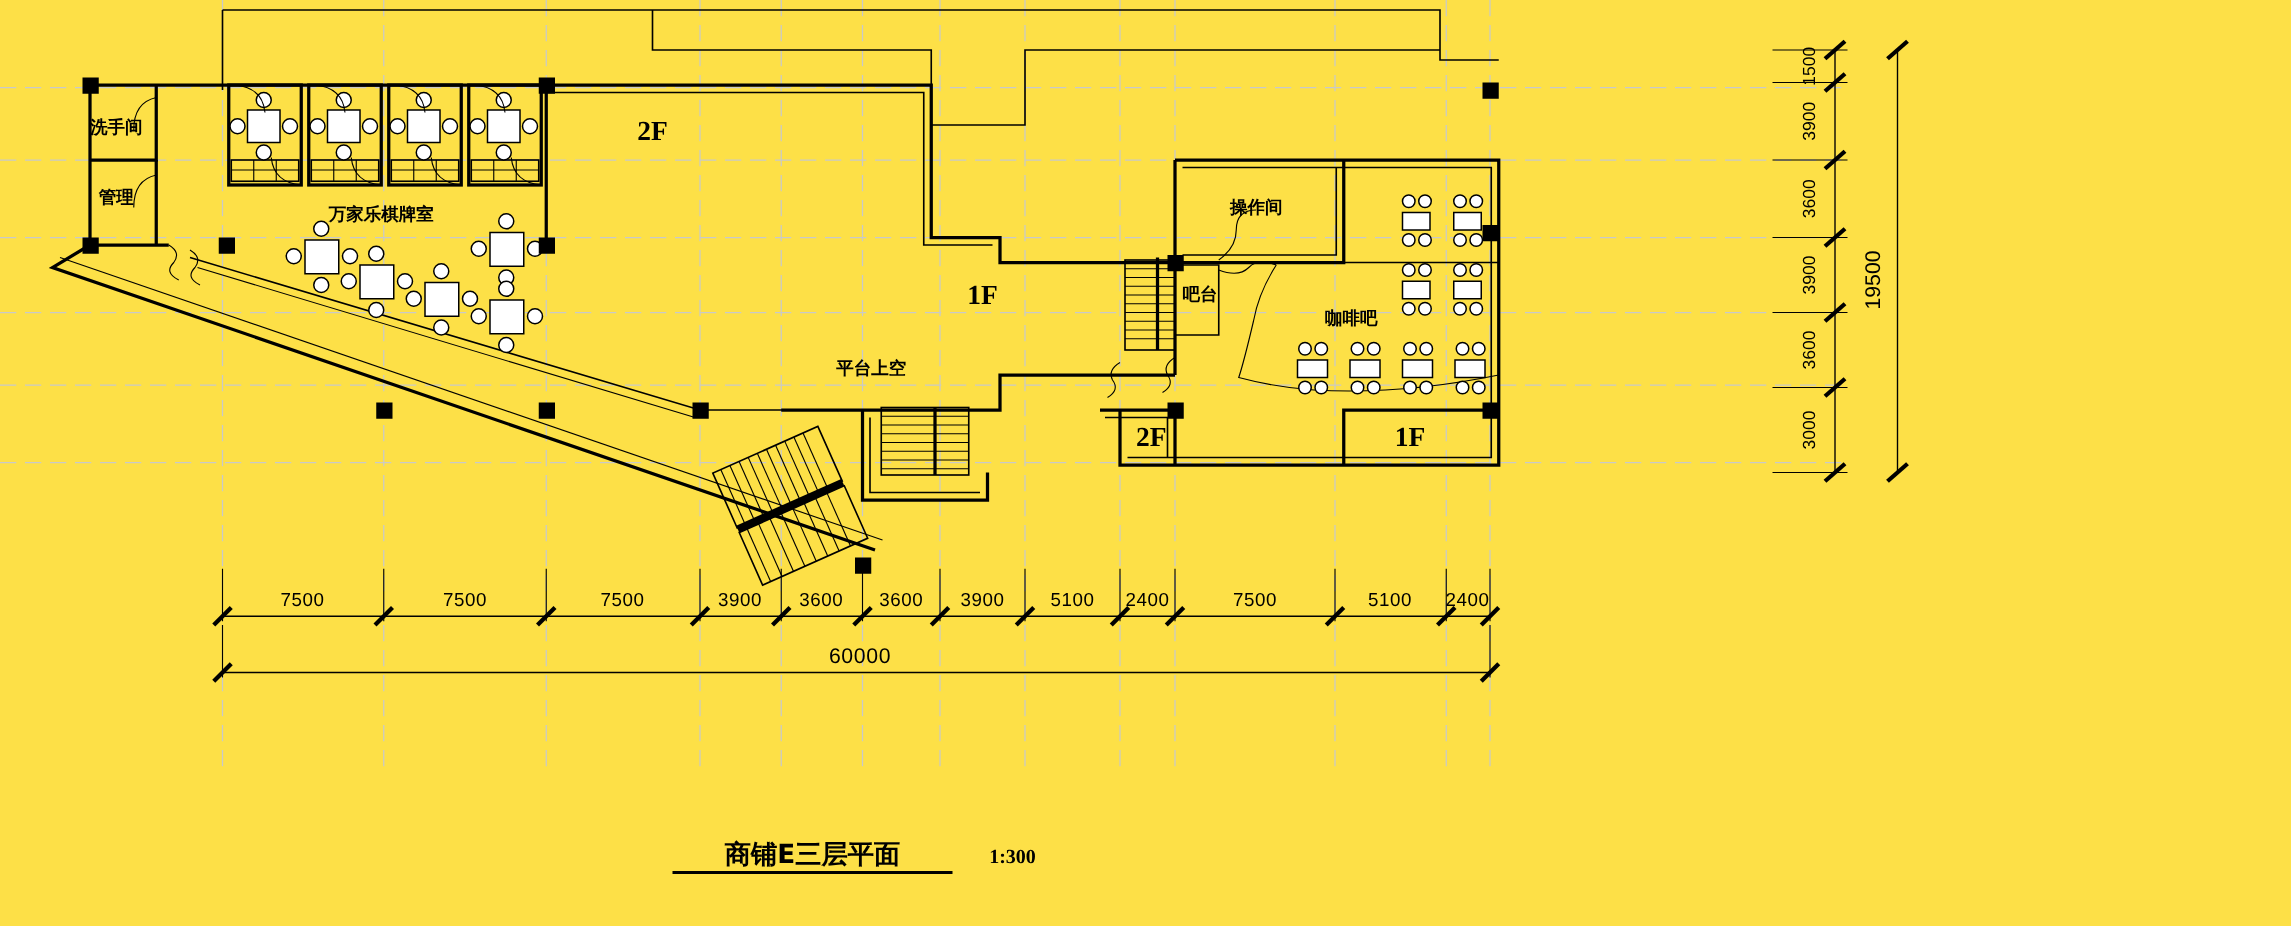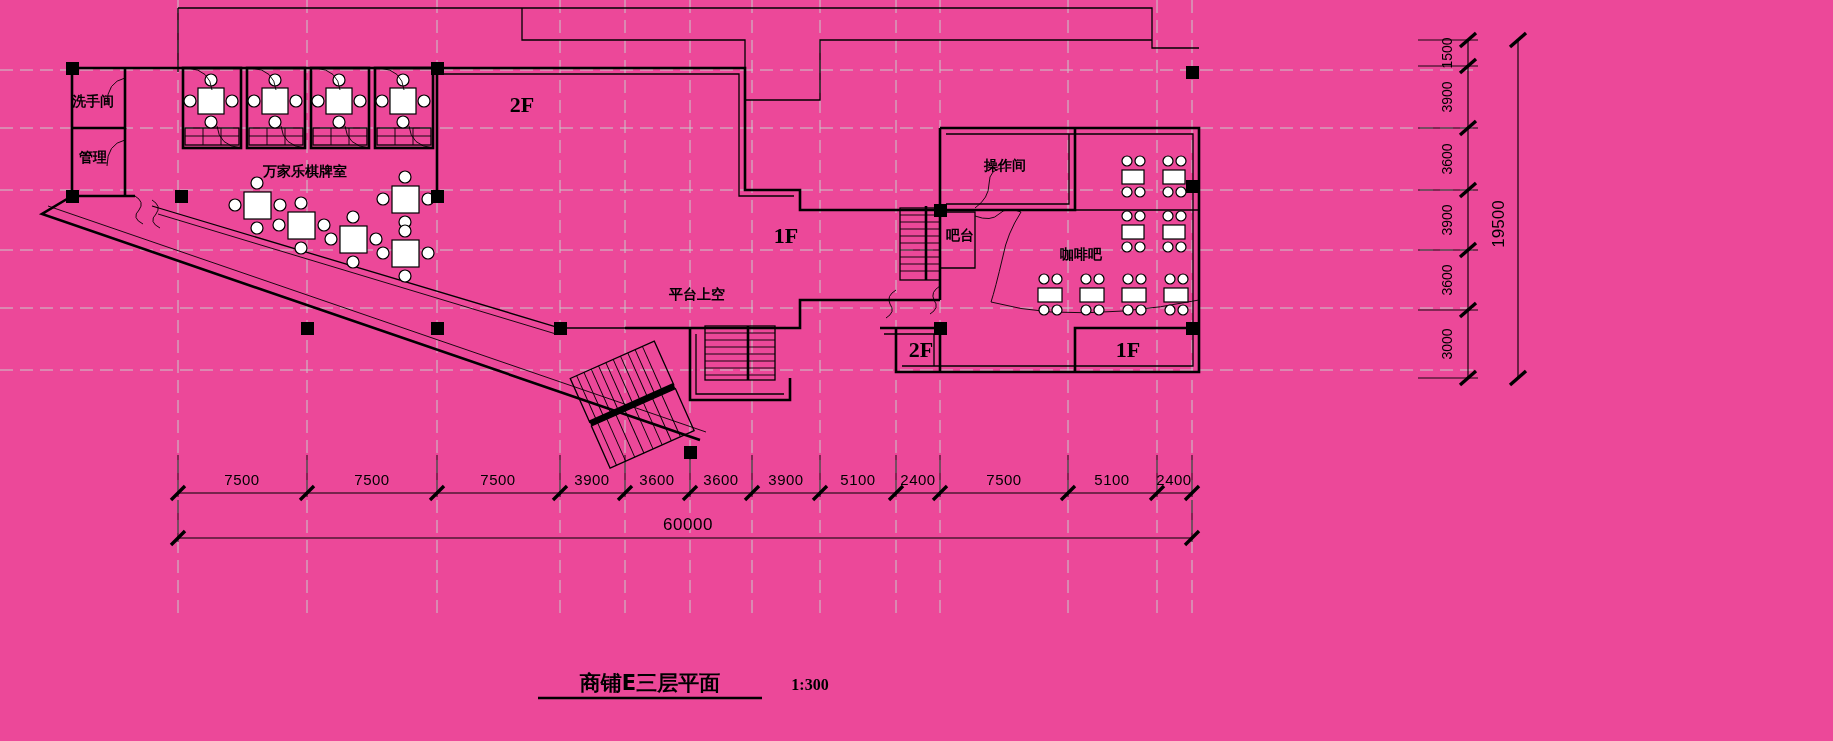--- a/index.html
+++ b/index.html
@@ -1,17 +1,17 @@
 <!DOCTYPE html>
 <html><head>
 <meta charset="utf-8">
 <style>
   html,body{margin:0;padding:0;background:#ffffff;}
   body{width:1833px;height:741px;font-family:"Liberation Sans",sans-serif;color:#000;overflow:hidden;}
-  #stage{position:relative;width:1833px;height:741px;background:#ec4899;}
+  #stage{position:relative;width:1833px;height:741px;background:#fde047;}
   svg#plan{position:absolute;left:0;top:0;width:1833px;height:741px;display:block;}
   .wall{fill:none;stroke:#000;stroke-width:2.6;}
   .wall-thin{fill:none;stroke:#000;stroke-width:1.3;}
   .hair{fill:none;stroke:#000;stroke-width:0.9;}
   .grid{fill:none;stroke:#c9c9c9;stroke-width:1;stroke-dasharray:13 7;}
   .col{fill:#000;stroke:none;}
   .furn{fill:#fff;stroke:#000;stroke-width:1.2;}
   .dimline{fill:none;stroke:#000;stroke-width:1.1;}
   .ext{fill:none;stroke:#000;stroke-width:0.9;}
   .tick{stroke:#000;stroke-width:3.4;}

